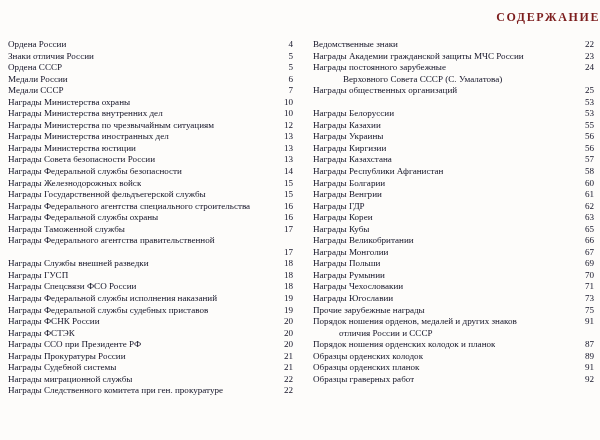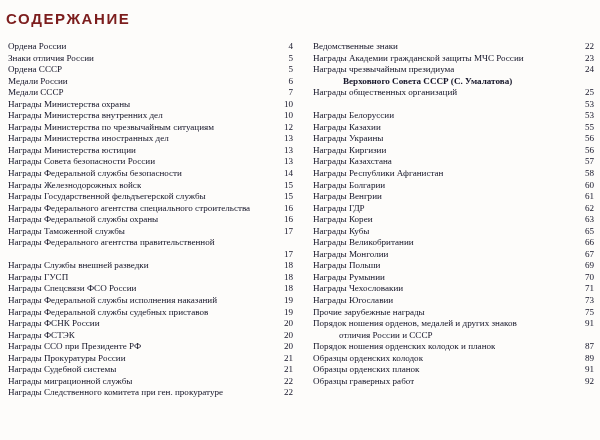--- a/index.html
+++ b/index.html
@@ -15,24 +15,24 @@
     overflow: hidden;
   }
   .page {
     position: relative;
     width: 600px;
     height: 440px;
     background: #fdfcfa;
     box-sizing: border-box;
   }
   .title {
-    text-align: left;
-    font-family: Liberation Sans, sans-serif;
+    text-align: right;
+    font-family: Liberation Serif, serif;
     font-weight: bold;
-    font-size: 15px;
+    font-size: 12px;
     letter-spacing: 1.6px;
     color: #7c1d1d;
     padding-top: 10px;
     padding-left: 6px;
   }
   .columns {
     display: flex;
     margin-top: 14px;
     padding: 0 6px 0 8px;
     box-sizing: border-box;
@@ -61,21 +61,21 @@
   .entry .filler {
     flex: 1 1 auto;
     min-width: 4px;
   }
   .entry .page-no {
     flex: 0 0 auto;
     text-align: right;
     padding-left: 4px;
   }
   .entry.indent .label { padding-left: 26px; }
-  .entry.indent2 .label { padding-left: 30px; font-weight: bold; }
+  .entry.indent2 .label { padding-left: 30px; }
   .entry.nonum .page-no { visibility: hidden; }
 </style>
 </head>
 <body>
 
 <div class="page">
 
   <div class="title">СОДЕРЖАНИЕ</div>
 
   <div class="columns">
@@ -240,21 +240,21 @@
           <span class="label">Ведомственные знаки</span>
           <span class="filler"></span>
           <span class="page-no">22</span>
         </div>
         <div class="entry">
           <span class="label">Награды Академии гражданской защиты МЧС России</span>
           <span class="filler"></span>
           <span class="page-no">23</span>
         </div>
         <div class="entry">
-          <span class="label">Награды чрезвычайным президиума</span>
+          <span class="label">Награды постоянного зарубежные</span>
           <span class="filler"></span>
           <span class="page-no">24</span>
         </div>
         <div class="entry indent2 nonum">
           <span class="label">Верховного Совета СССР (С. Умалатова)</span>
           <span class="filler"></span>
           <span class="page-no"></span>
         </div>
         <div class="entry">
           <span class="label">Награды общественных организаций</span>

